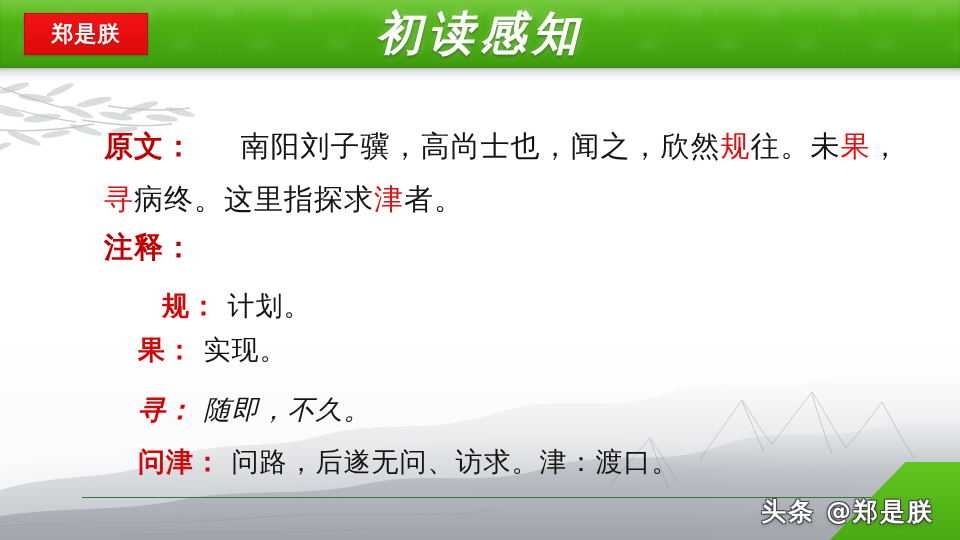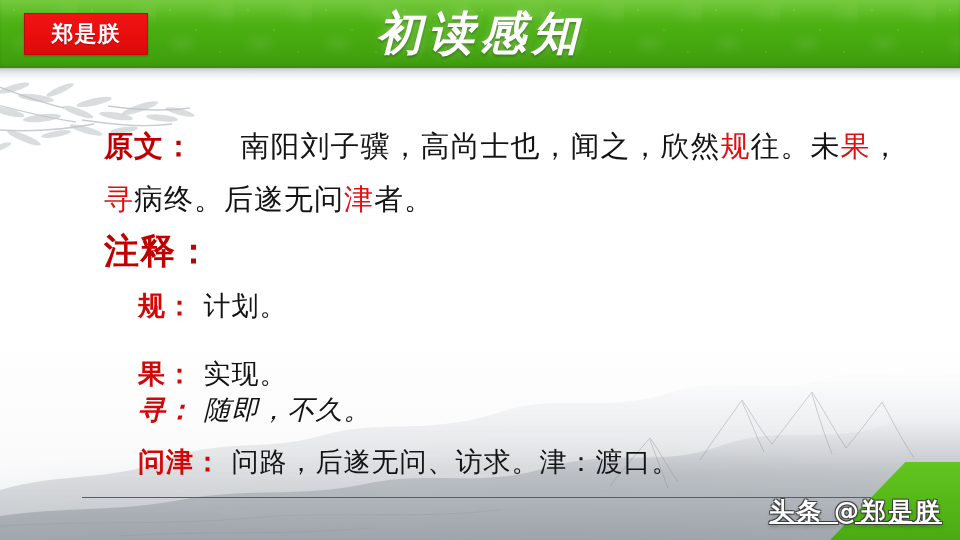--- a/index.html
+++ b/index.html
@@ -136,75 +136,74 @@
   .hl {           
     color:#e01010;
   }
 
   #passage-line-1 { position:absolute; left:104px; top:0;  }
   #passage-line-2 { position:absolute; left:104px; top:53px; }
 
   #notes-heading {
     position:absolute; left:104px; top:108px;
     font-family:"DejaVu Serif", serif;
-    font-size:35px;
+    font-size:29px;
     font-weight:700;
     color:#c00000;
     letter-spacing:1px;
     white-space:nowrap;
   }
 
   .note-item {
     position:absolute; left:138px;
     font-family:"DejaVu Serif", serif;
     font-size:27px;
     color:#141414;
     white-space:nowrap;
     letter-spacing:1px;
   }
   .note-term {
     color:#d00808;
     font-weight:700;
   }
-  #note-0 { top:168px; }
-  #note-1 { top:236px; }
+  #note-0 { top:168px;margin-left:24px; }
+  #note-1 { top:212px; }
   #note-2 { top:272px;font-style:italic; }
   #note-3 { top:324px; }
 
   
   #bottom-rule {
     position:absolute; left:82px; top:497px;
     width:790px; height:1px;
     background:#2f7d2f;
   }
 
   
   #corner-wedge {
     position:absolute; right:0; bottom:0;
     width:130px; height:78px;
     background:linear-gradient(180deg,#63c51f 0%, #49ab11 100%);
     clip-path: polygon(100% 0, 100% 100%, 0 100%, 58% 0);
   }
 
   
   #watermark {
-    position:absolute; right:18px; bottom:12px;
+    position:absolute; right:26px; bottom:12px;
     font-family:"DejaVu Sans", sans-serif;
     font-weight:700;
     font-size:25px;
     color:#ffffff;
     letter-spacing:2px;
     white-space:nowrap;
     text-shadow:
       -1px -1px 0 rgba(60,60,60,.85),
        1px -1px 0 rgba(60,60,60,.85),
       -1px  1px 0 rgba(60,60,60,.85),
        1px  1px 0 rgba(60,60,60,.85),
        0 2px 4px rgba(0,0,0,.25);
-    text-decoration: underline;
   }
 </style>
 </head>
 <body>
 
 <div id="slide">
 
   <div id="paper-wash" class="bg-layer"></div>
 
   <svg id="mountain-decor" class="bg-layer" viewBox="0 0 960 200" preserveAspectRatio="none">
@@ -281,21 +280,21 @@
 
   <div id="content">
 
     <div id="passage-line-1" class="text-line">
       <span class="label-red">原文：</span>
       <span style="display:inline-block;width:26px;"></span>
       <span><span>南阳刘子骥，高尚士也，闻之，欣然</span><span class="hl">规</span><span>往。未</span><span class="hl">果</span><span>，</span></span>
     </div>
 
     <div id="passage-line-2" class="text-line">
-      <span><span class="hl">寻</span><span>病终。后遂无问</span><span class="hl">津</span><span>者。</span></span>
+      <span><span class="hl">寻</span><span>病终。这里指探求</span><span class="hl">津</span><span>者。</span></span>
     </div>
 
     <div id="notes-heading">注释：</div>
 
     <div id="note-0" class="note-item">
       <span class="note-term">规：</span>
       <span class="note-def">计划。</span>
     </div>
     <div id="note-1" class="note-item">
       <span class="note-term">果：</span>

